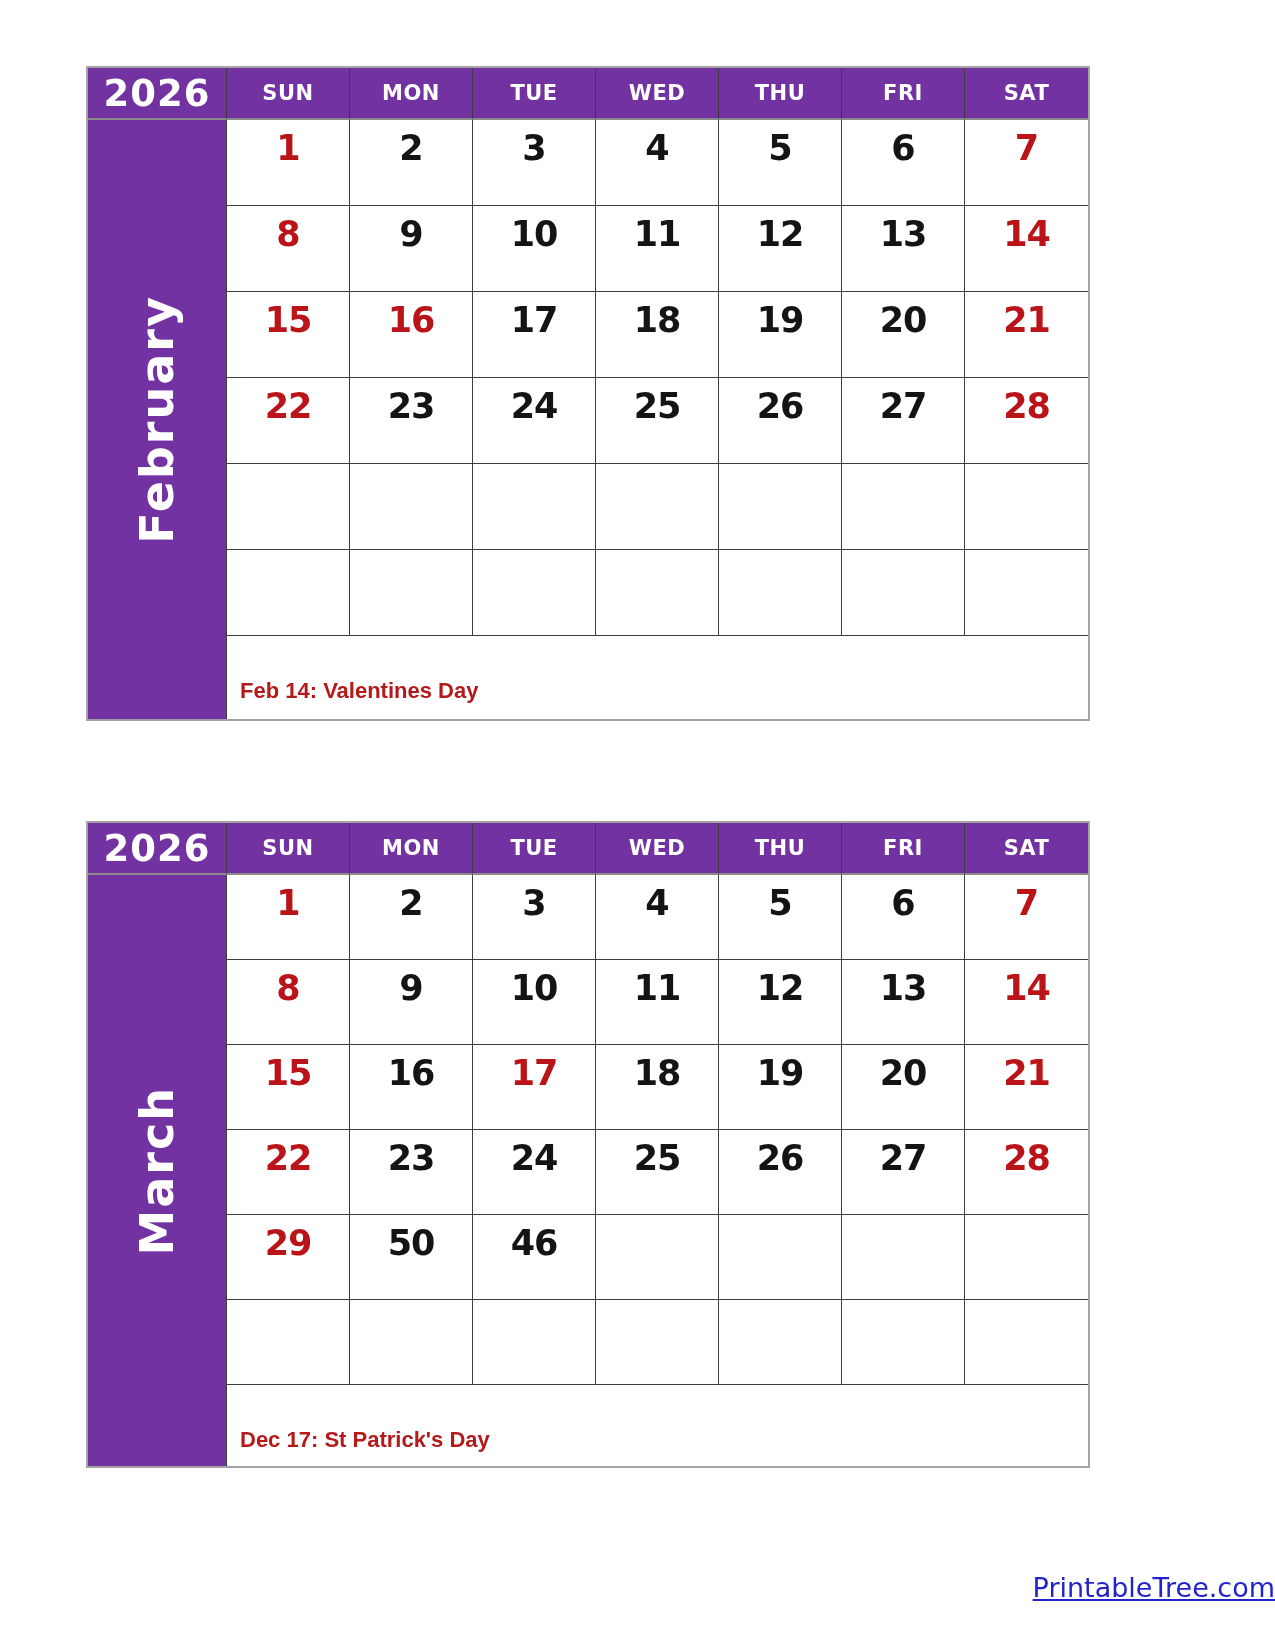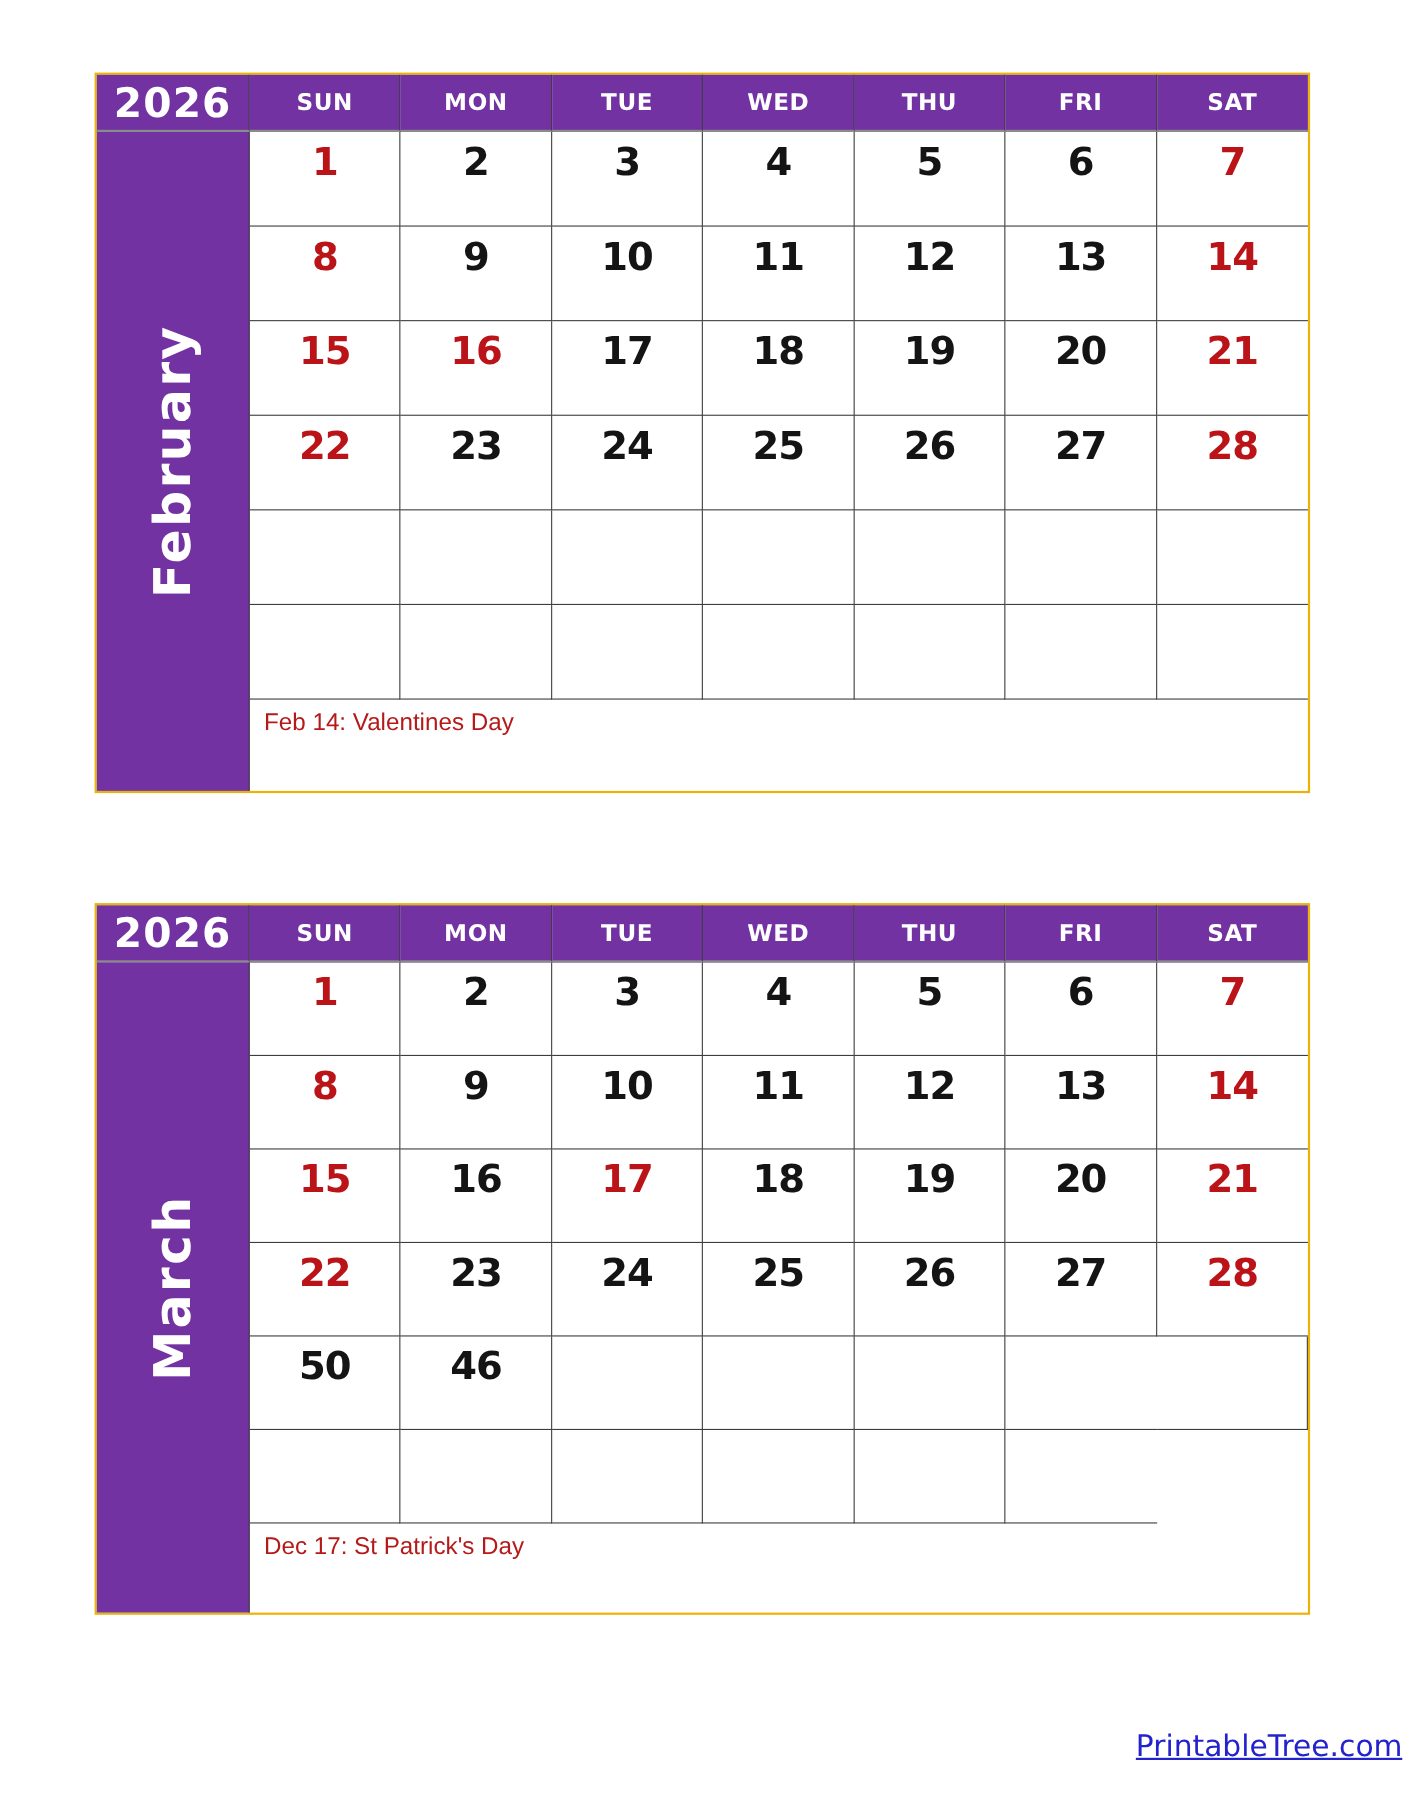--- a/index.html
+++ b/index.html
@@ -8,25 +8,25 @@
     position: relative;
     background: #ffffff;
     font-family: "DejaVu Sans", sans-serif;
     overflow: hidden;
   }
 
   
   .cal {
     position: absolute;
     left: 86px;
-    width: 1105px;
+    width: 1004px;
     display: grid;
     grid-template-columns: 139px repeat(7, 1fr);
     box-sizing: border-box;
-    border: 2px solid #eab308;
+    border: 2px solid #a3a3a3;
     background: #ffffff;
   }
   .cal.feb { top: 66px;  height: 655px; grid-template-rows: 52px repeat(6, 86px) 1fr; }
   .cal.mar { top: 821px; height: 647px; grid-template-rows: 52px repeat(6, 85px) 1fr; }
 
   
   .hd {
     background: var(--purple, #7232A1);
     color: #ffffff;
     display: flex; align-items: center; justify-content: center;
@@ -75,24 +75,25 @@
   
   .notes {
     grid-column: 2 / 9;
     grid-row: 8;
     box-sizing: border-box;
     padding: 6px 0 0 13px;
     text-align: left;
   }
   .note {
     color: var(--note-red, #B51A1A);
-    font-weight: normal;
+    font-weight: bold;
     font-size: 22px;
     line-height: 29px;
     font-family: "Liberation Sans", sans-serif;
+    margin-top: 34px;
   }
 
   
   .footer {
     position: absolute;
     top: 1572px; left: 0;
     width: 100%;
     text-align: right;
   }
   .footer .link {
@@ -313,20 +314,23 @@
       <div class="dc">
         <span class="n blk">26</span>
       </div>
       <div class="dc">
         <span class="n blk">27</span>
       </div>
       <div class="dc last">
         <span class="n red">28</span>
       </div>
       <div class="dc">
+        <span class="n red">29</span>
+      </div>
+      <div class="dc">
         <span class="n blk">50</span>
       </div>
       <div class="dc">
         <span class="n blk">46</span>
       </div>
       <div class="dc"></div>
       <div class="dc"></div>
       <div class="dc"></div>
       <div class="dc last"></div>
       <div class="dc"></div>

